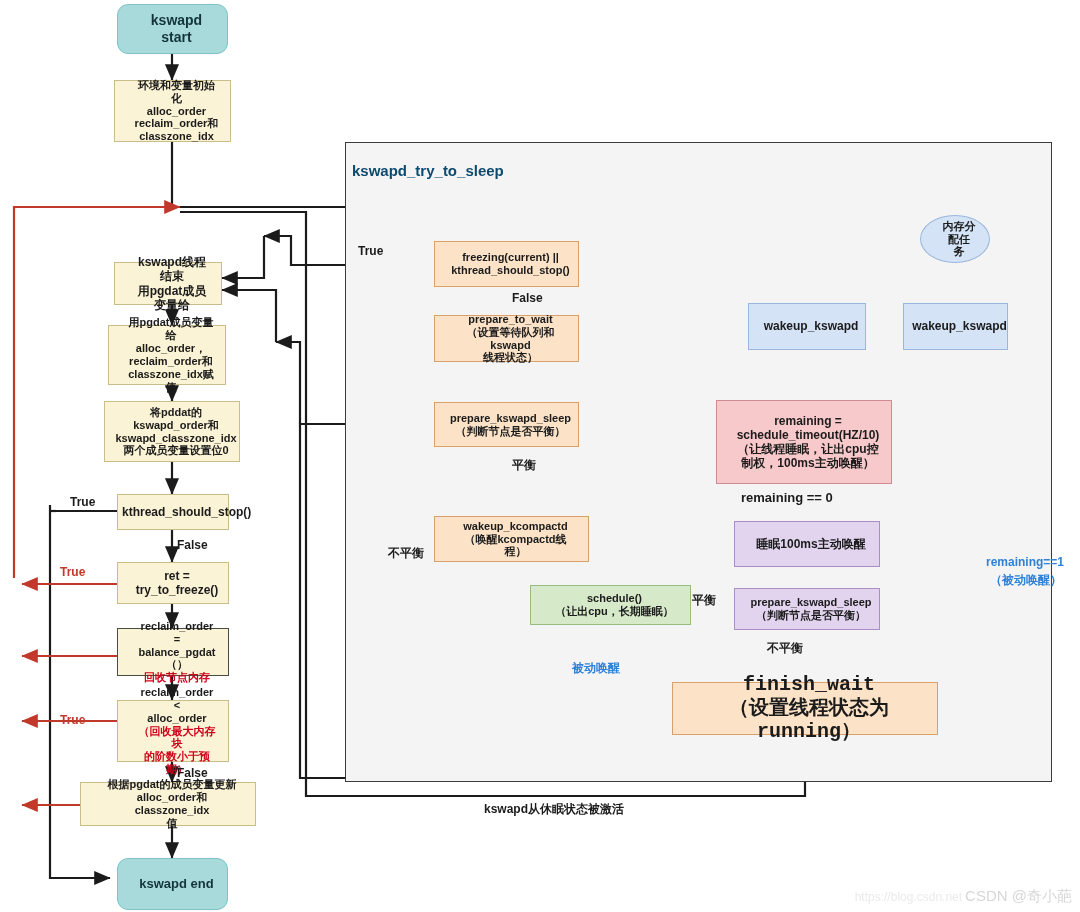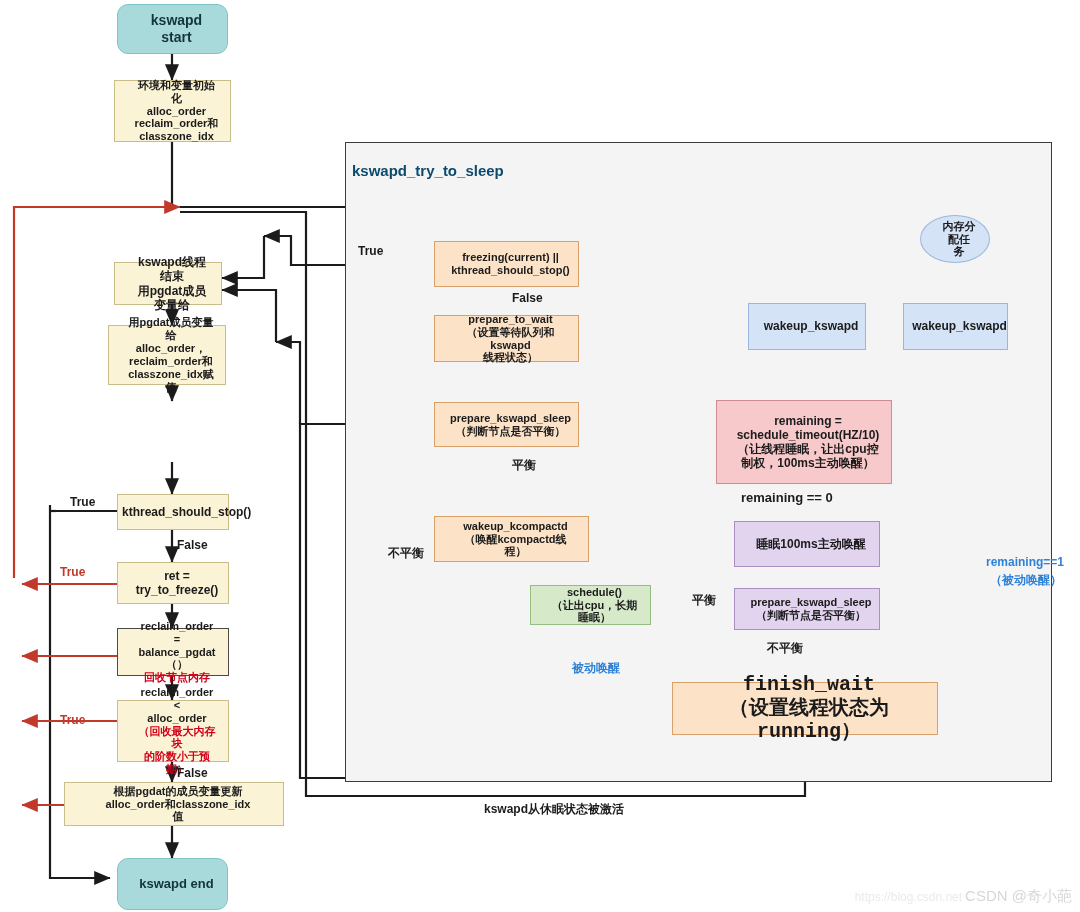--- a/index.html
+++ b/index.html
@@ -236,20 +236,28 @@
 
   <div class="node yellowbox t11" style="left:108px; top:325px; width:118px; height:60px;">
     <div class="inner">
       <div>用pgdat成员变量给</div>
       <div>alloc_order，</div>
       <div>reclaim_order和</div>
       <div>classzone_idx赋值</div>
     </div>
   </div>
 
+  <div class="node yellowbox t11" style="left:104px; top:401px; width:136px; height:61px;">
+    <div class="inner">
+      <div>将pddat的</div>
+      <div>kswapd_order和</div>
+      <div>kswapd_classzone_idx</div>
+      <div>两个成员变量设置位0</div>
+    </div>
+  </div>
 
   <div class="node yellowbox t12" style="left:117px; top:494px; width:112px; height:36px;">
     <div class="inner">kthread_should_stop()</div>
   </div>
 
   <div class="node yellowbox t12" style="left:117px; top:562px; width:112px; height:42px;">
     <div class="inner">ret = try_to_freeze()</div>
   </div>
 
   <div class="node yellowbox yellowbox-dark t11" style="left:117px; top:628px; width:112px; height:48px;">
@@ -262,21 +270,21 @@
 
   <div class="node yellowbox t11" style="left:117px; top:700px; width:112px; height:62px;">
     <div class="inner">
       <div>reclaim_order &lt;</div>
       <div>alloc_order</div>
       <div class="redtext">（回收最大内存块</div>
       <div class="redtext">的阶数小于预期）</div>
     </div>
   </div>
 
-  <div class="node yellowbox t11" style="left:64px; top:782px; width:220px; height:44px;">
+  <div class="node yellowbox t11" style="left:80px; top:782px; width:176px; height:44px;">
     <div class="inner">
       <div>根据pgdat的成员变量更新</div>
       <div>alloc_order和classzone_idx</div>
       <div>值</div>
     </div>
   </div>
 
   <div class="node terminal t13" style="left:117px; top:858px; width:111px; height:52px;">
     <div class="inner">kswapd end</div>
   </div>
@@ -338,21 +346,21 @@
     <div class="inner">睡眠100ms主动唤醒</div>
   </div>
 
   <div class="node purplebox t11" style="left:734px; top:588px; width:146px; height:42px;">
     <div class="inner">
       <div>prepare_kswapd_sleep</div>
       <div>（判断节点是否平衡）</div>
     </div>
   </div>
 
-  <div class="node greenbox t11" style="left:530px; top:585px; width:121px; height:40px;">
+  <div class="node greenbox t11" style="left:530px; top:585px; width:161px; height:40px;">
     <div class="inner">
       <div>schedule()</div>
       <div>（让出cpu，长期睡眠）</div>
     </div>
   </div>
 
   <div class="node orangebox t16" style="left:672px; top:682px; width:266px; height:53px;">
     <div class="inner">
       <div>finish_wait</div>
       <div>（设置线程状态为running）</div>

